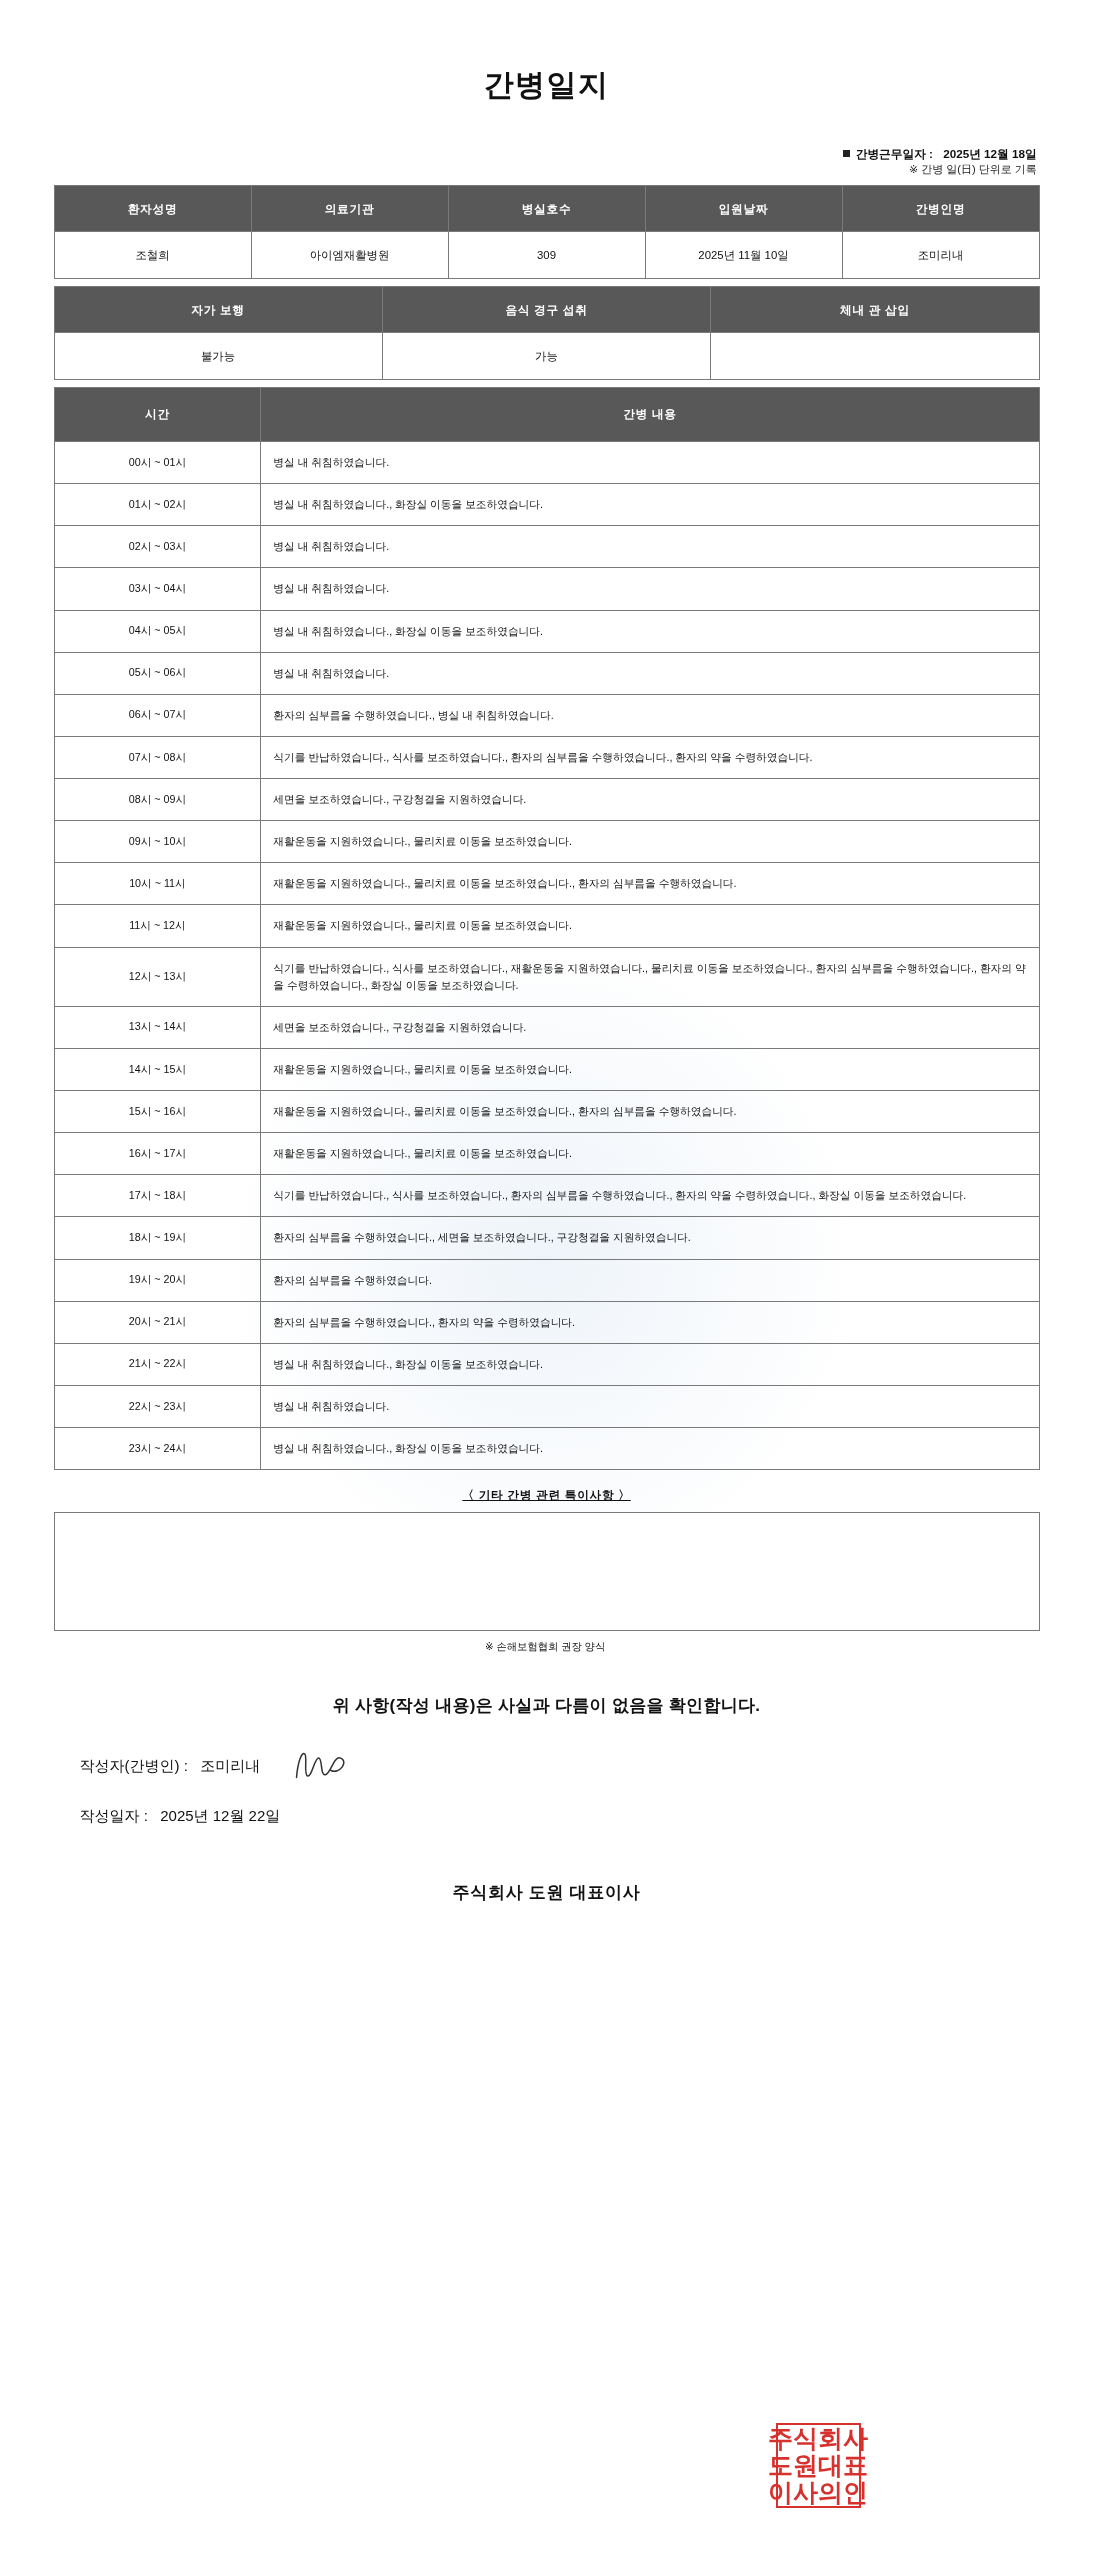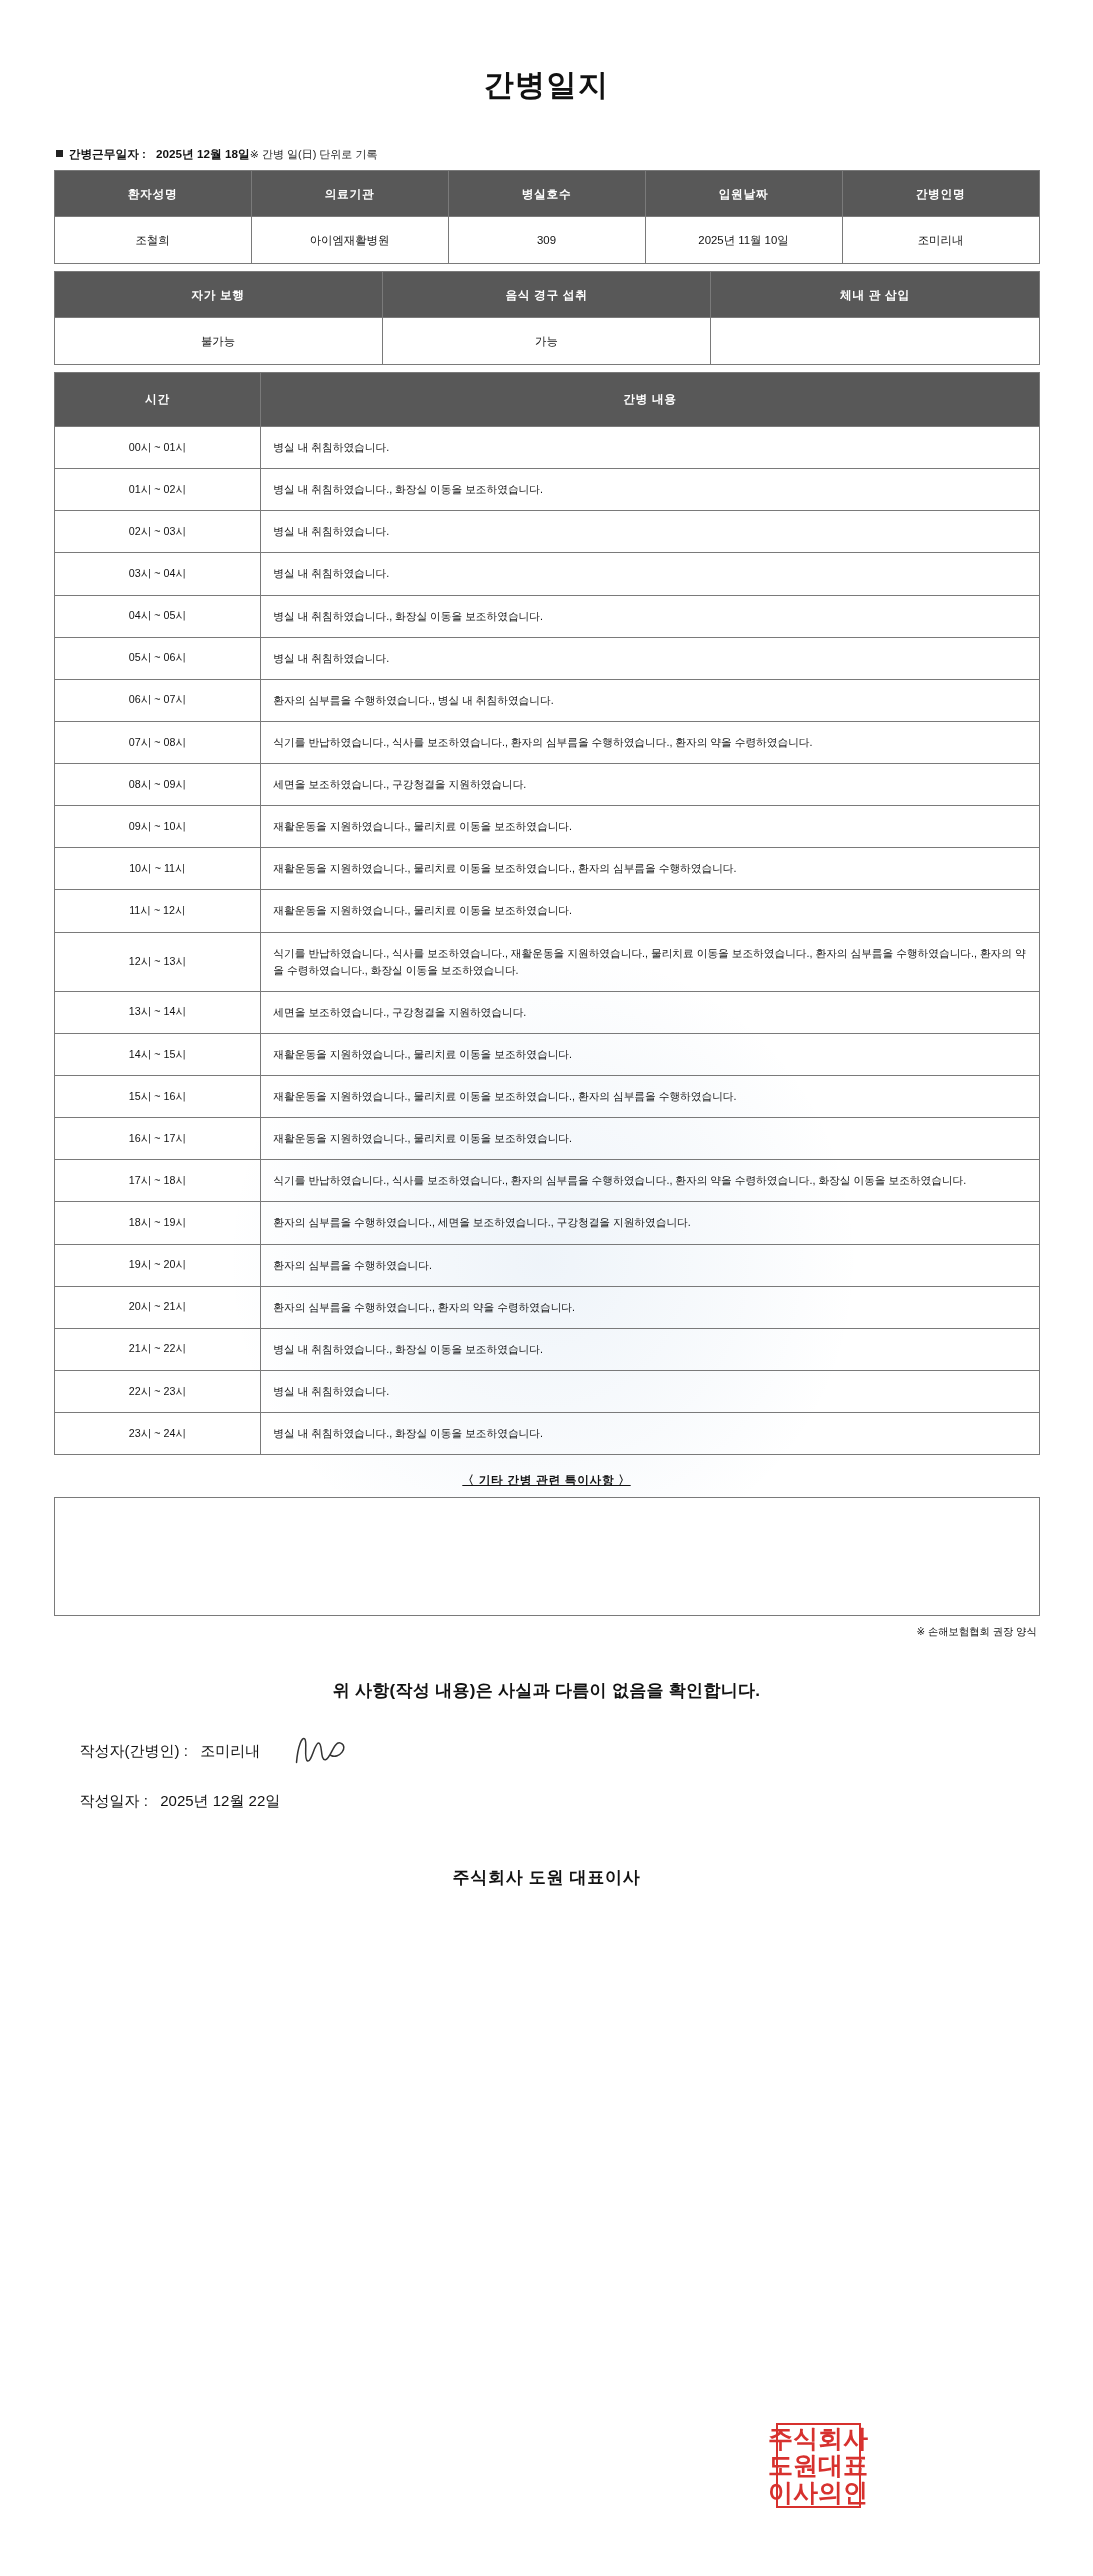--- a/index.html
+++ b/index.html
@@ -38,25 +38,26 @@
   h1.doc-title {
     text-align: center;
     font-size: 30px;
     font-weight: bold;
     letter-spacing: 1.4px;
     margin: 65px 0 41px 0;
   }
 
   .meta-row {
     display: flex;
-    justify-content: flex-start;
+    justify-content: flex-end;
     align-items: flex-end;
     font-size: 11.7px;
     margin-bottom: 8.3px;
     padding: 0 2.8px;
+    flex-direction: column;
   }
   .meta-left { font-weight: bold; }
   .meta-left .sq {
     display: inline-block;
     width: 6.9px; height: 6.9px;
     background: #222;
     margin-right: 5.5px;
     vertical-align: 0.7px;
   }
   .meta-right { font-size: 11px; color: #222; }
@@ -130,21 +131,21 @@
     margin: 18px 0 8.3px 0;
     letter-spacing: 0.7px;
     text-decoration: underline;
   }
   .notes-box {
     border: 0.7px solid #7a7a7a;
     height: 117px;
     background: #fff;
   }
   .form-credit {
-    text-align: right;
+    text-align: center;
     font-size: 10.3px;
     margin-top: 9.6px;
     padding-right: 2.8px;
   }
 
   .confirm-line {
     text-align: center;
     font-size: 17px;
     font-weight: bold;
     margin: 40px 0 30px 0;

